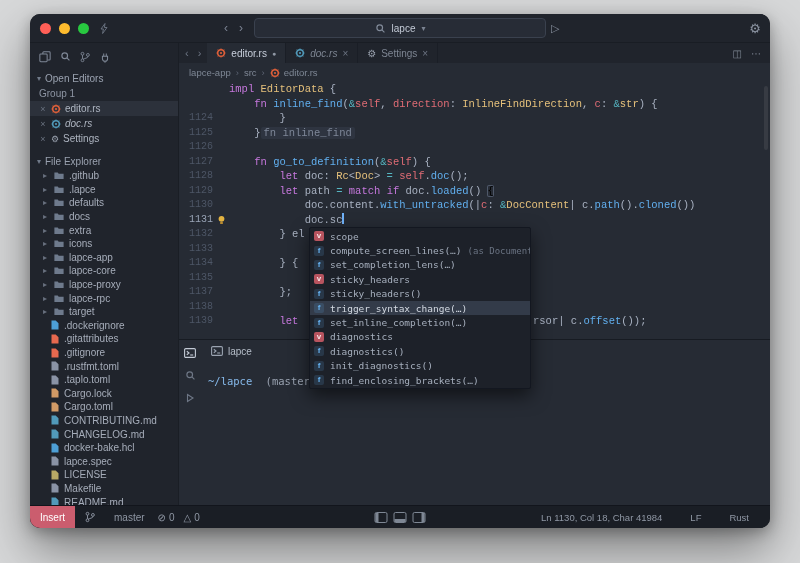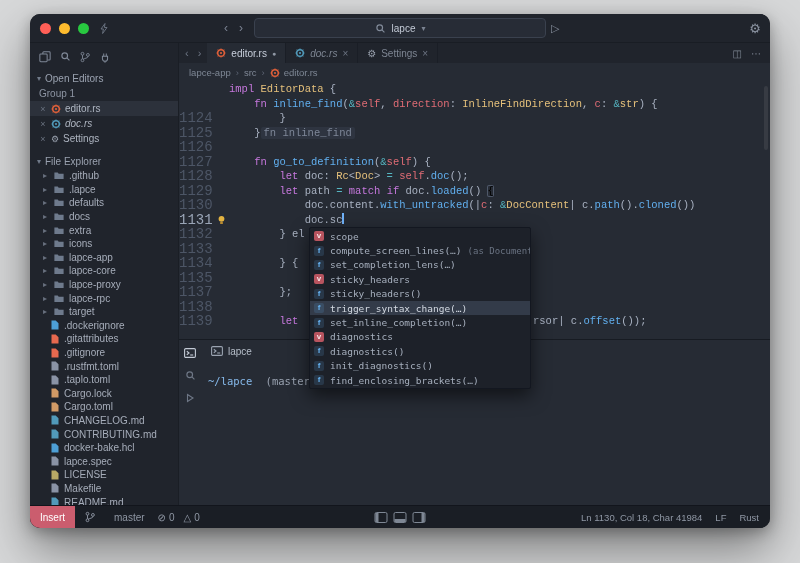--- a/index.html
+++ b/index.html
@@ -48,21 +48,21 @@
   .tab-close{color:#6d7584;font-size:10px}
   .tab-gear{font-size:10px}
   .tabbar-right{margin-left:auto;display:flex;gap:9px;padding-right:9px;color:#7d8592}
   .tb-icon{font-size:10px}
   .breadcrumb{flex:0 0 19px;background:#262b34;display:flex;align-items:center;gap:5px;padding-left:10px;font-size:9.5px;color:#7e8795}
   .bc-item{display:flex;align-items:center;gap:4px}
   .bc-sep{color:#5d6574}
   
   .code-area{flex:1;position:relative;overflow:hidden;font-family:Liberation Mono, monospace;font-size:10.5px}
   .code-line{display:flex;height:14.5px;line-height:14.5px}
-  .ln{flex:0 0 34px;text-align:left;color:#4d5666;font-size:14px}
+  .ln{flex:0 0 34px;text-align:right;color:#4d5666;font-size:10px}
   .ln.current{color:#9aa5b7}
   .gslot{flex:0 0 16px;display:flex;align-items:center;justify-content:center}
   .code-text{position:relative;white-space:pre}
   .tx{color:#a9b2c2}.kw{color:#c678dd}.ty{color:#e5c07b}.fnc{color:#61afef}.vr{color:#e06c75}.op{color:#56b6c2}
   .tag{background:#2e3440;color:#7e8798;border-radius:2px;padding:0 3px}
   .bx{box-shadow:inset 0 0 0 1px #4e5869;border-radius:2px}
   .caret{display:inline-block;width:1.5px;height:11px;background:#70b2f9;vertical-align:-1.5px}
   .tail{position:absolute;top:0}
   .vscroll{position:absolute;right:2px;top:4px;width:4px;height:64px;border-radius:2px;background:rgba(255,255,255,0.08)}
   
@@ -91,21 +91,21 @@
   .sb-item{display:flex;align-items:center;gap:19px}
   .branch{margin-left:10px}
   .diags{margin-left:13px;gap:3px}
   .diag-glyph{font-size:10px}
   .warn{margin-left:6px}
   .layout-icons{position:absolute;left:50%;transform:translateX(-50%);display:flex;gap:6px}
   .layout-icon{width:11px;height:9px;border:1px solid #7e8794;border-radius:2px;position:relative;display:inline-block}
   .fill-left::before{content:"";position:absolute;left:0;top:0;bottom:0;width:3px;background:#7e8794}
   .fill-bottom::before{content:"";position:absolute;left:0;right:0;bottom:0;height:3px;background:#7e8794}
   .fill-right::before{content:"";position:absolute;right:0;top:0;bottom:0;width:3px;background:#7e8794}
-  .sb-right{margin-left:auto;display:flex;gap:13px;padding-right:11px;font-size:9.5px}
+  .sb-right{margin-left:auto;display:flex;gap:28px;padding-right:21px;font-size:9.5px}
 </style>
 </head>
 <body>
 
 <div class="desktop">
   <div class="window">
 
     <div class="titlebar">
       <div class="traffic">
         <span class="tl tl-close"></span>
@@ -367,29 +367,29 @@
                 </svg>
               </span>
               <span class="tree-label">Cargo.toml</span>
             </div>
             <div class="tree-row tree-file">
               <span class="icon">
                 <svg width="8" height="10" viewBox="0 0 8 10">
                   <path d="M0.5 0.5 h4.2 l2.8 2.8 v6.2 h-7 z" fill="#519aba"></path>
                 </svg>
               </span>
+              <span class="tree-label">CONTRIBUTING.md</span>
+            </div>
+            <div class="tree-row tree-file">
+              <span class="icon">
+                <svg width="8" height="10" viewBox="0 0 8 10">
+                  <path d="M0.5 0.5 h4.2 l2.8 2.8 v6.2 h-7 z" fill="#519aba"></path>
+                </svg>
+              </span>
               <span class="tree-label">CHANGELOG.md</span>
-            </div>
-            <div class="tree-row tree-file">
-              <span class="icon">
-                <svg width="8" height="10" viewBox="0 0 8 10">
-                  <path d="M0.5 0.5 h4.2 l2.8 2.8 v6.2 h-7 z" fill="#519aba"></path>
-                </svg>
-              </span>
-              <span class="tree-label">CONTRIBUTING.md</span>
             </div>
             <div class="tree-row tree-file">
               <span class="icon">
                 <svg width="8" height="10" viewBox="0 0 8 10">
                   <path d="M0.5 0.5 h4.2 l2.8 2.8 v6.2 h-7 z" fill="#4d9fd6"></path>
                 </svg>
               </span>
               <span class="tree-label">docker-bake.hcl</span>
             </div>
             <div class="tree-row tree-file">

